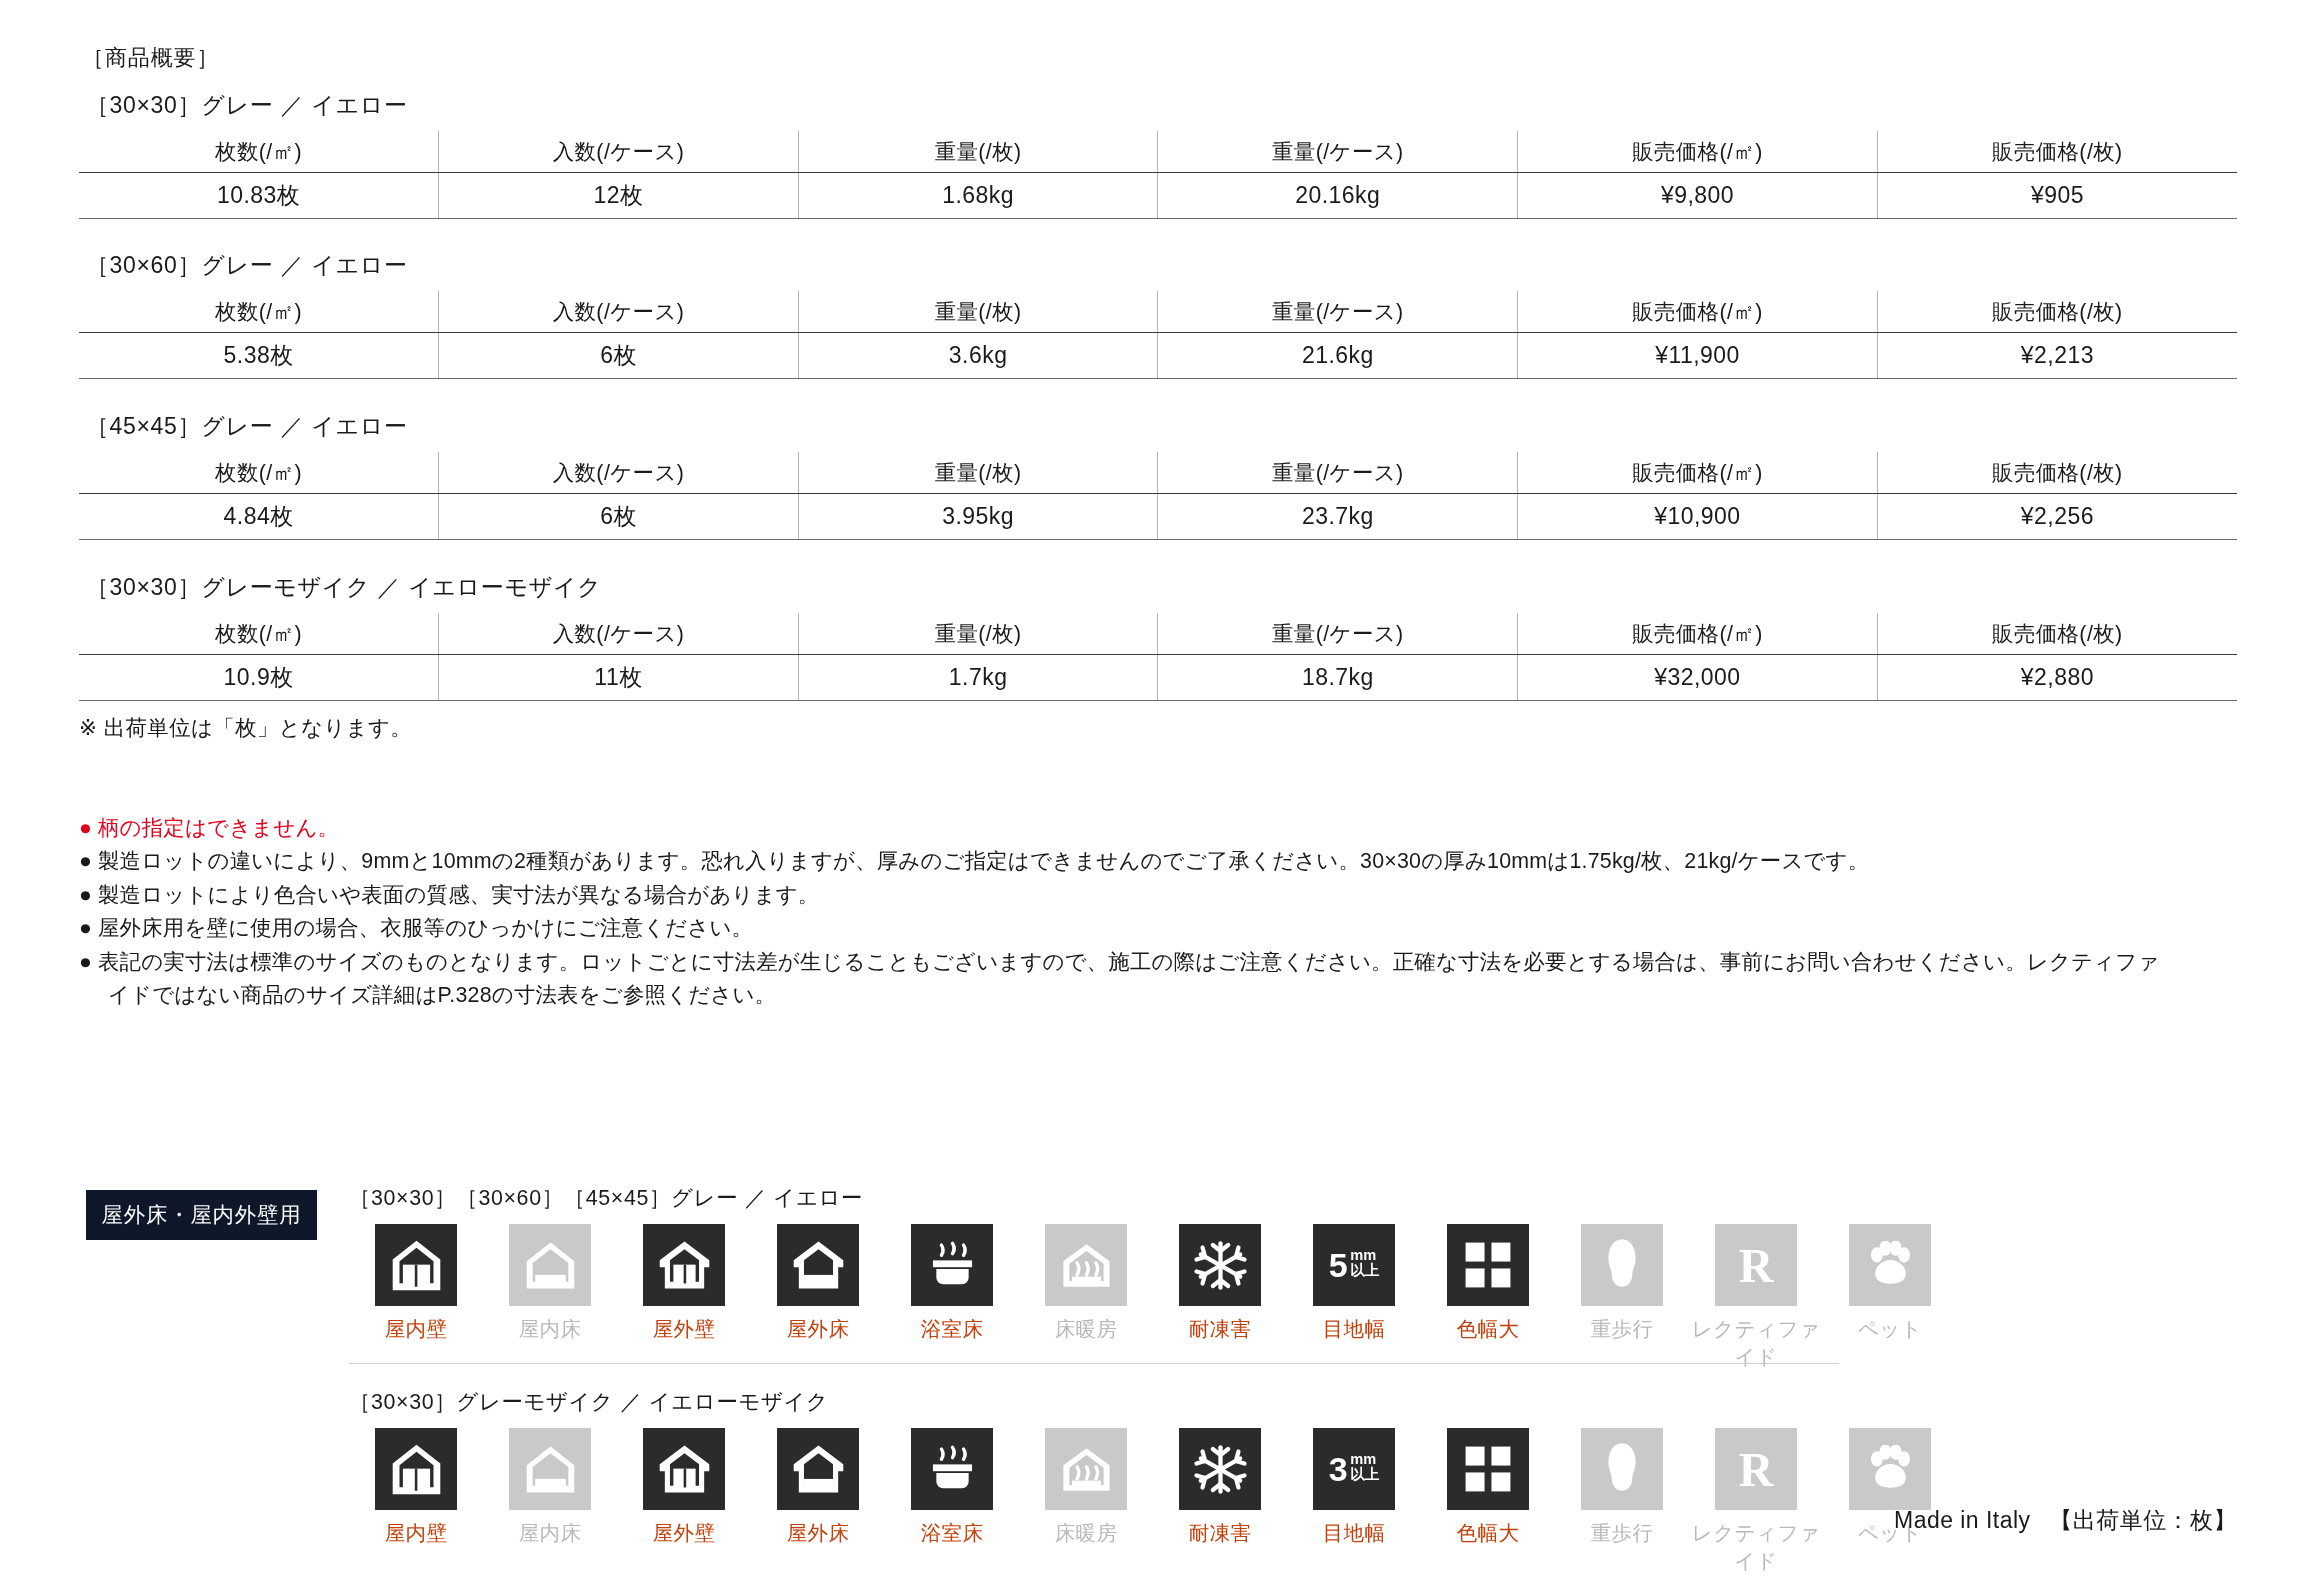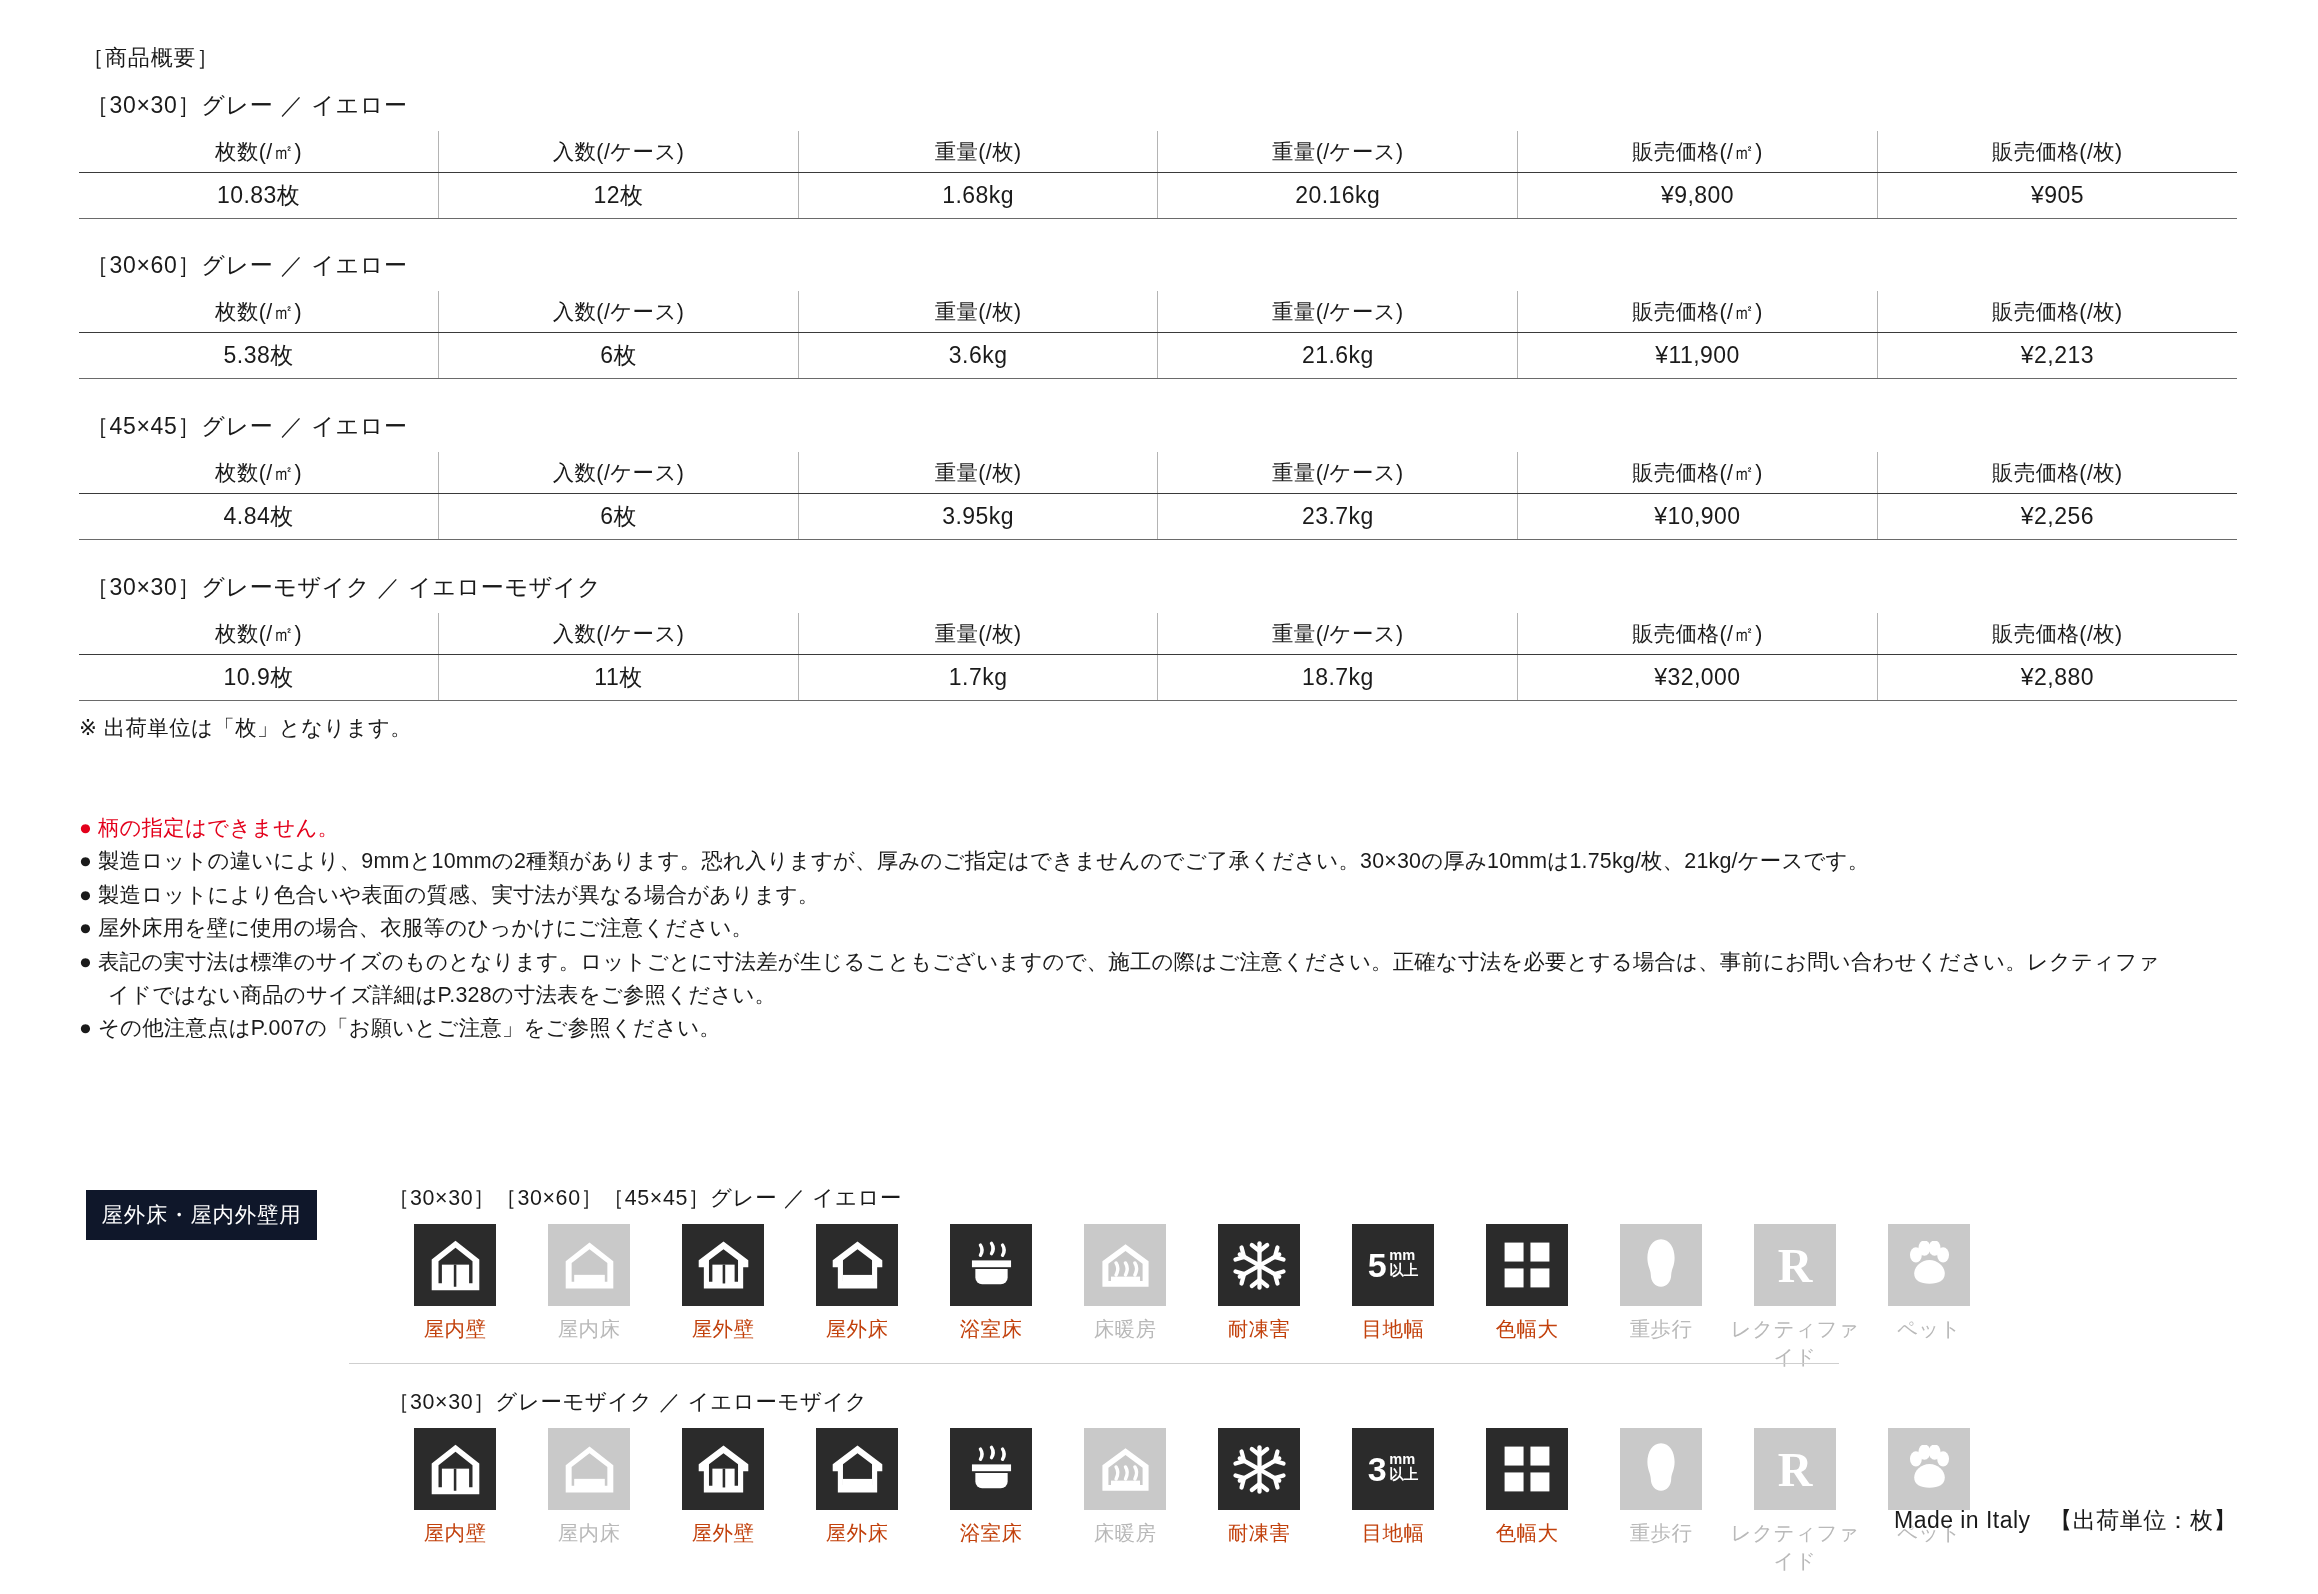--- a/index.html
+++ b/index.html
@@ -112,21 +112,20 @@
     top: 1190px;
     background: #0f172a;
     color: #ffffff;
     font-size: 21.4px;
     padding: 10.3px 15.4px;
     letter-spacing: 0.04em;
   }
   .icon-group {
     position: absolute;
     left: 349px;
-    margin-left: 39px;
   }
   .icon-group-title {
     font-size: 21.4px;
     letter-spacing: 0.03em;
     margin-bottom: 12px;
   }
   .icon-row {
     display: flex;
     gap: 0px;
   }
@@ -313,23 +312,20 @@
     <div class="note-line">
       <span class="bullet">●</span><span>製造ロットにより色合いや表面の質感、実寸法が異なる場合があります。</span>
     </div>
     <div class="note-line">
       <span class="bullet">●</span><span>屋外床用を壁に使用の場合、衣服等のひっかけにご注意ください。</span>
     </div>
     <div class="note-line">
       <span class="bullet">●</span><span>表記の実寸法は標準のサイズのものとなります。ロットごとに寸法差が生じることもございますので、施工の際はご注意ください。正確な寸法を必要とする場合は、事前にお問い合わせください。レクティファ</span>
     </div>
     <div class="note-line note-indent">イドではない商品のサイズ詳細はP.328の寸法表をご参照ください。</div>
-    <div class="note-line">
-      <span class="bullet">●</span><span>その他注意点はP.007の「お願いとご注意」をご参照ください。</span>
-    </div>
   </div>
 
   <div class="usage-tag">屋外床・屋内外壁用</div>
 
   <div class="icon-group" style="top:1183px;">
     <div class="icon-group-title">［30×30］［30×60］［45×45］グレー ／ イエロー</div>
     <div class="icon-row">
 
       <div class="icon-cell">
         <div class="icon-box">

